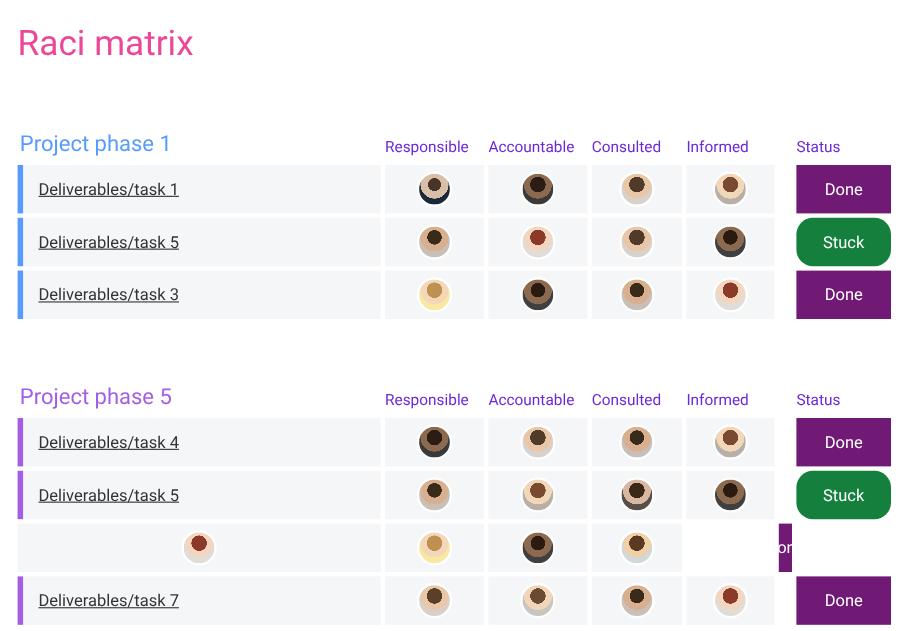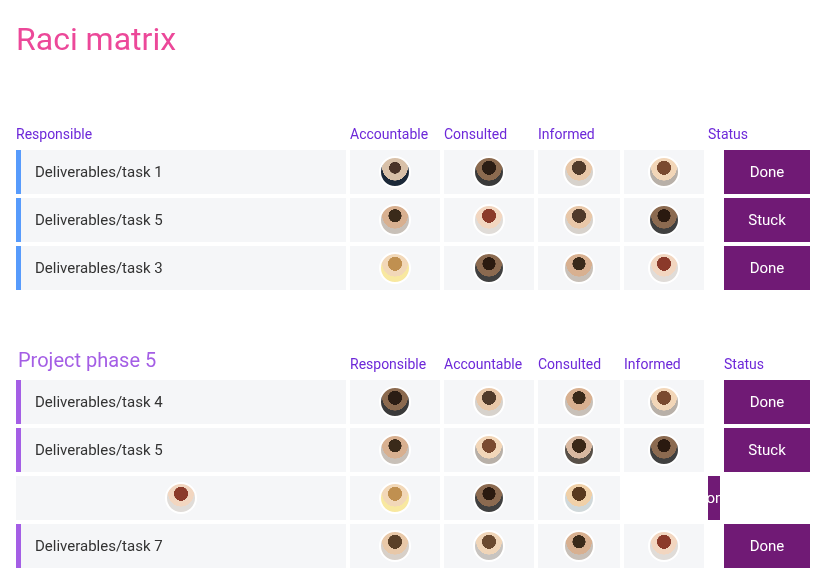--- a/index.html
+++ b/index.html
@@ -50,20 +50,21 @@
     }
     .task-name-cell {
       background: #f5f6f8;
       border-left: 5px solid;
       display: flex;
       align-items: center;
       padding: 10px 14px;
       color: #333;
       font-size: 15px;
       min-height: 44px;
+      text-decoration: underline;
     }
     .phase-1 .task-name-cell { border-left-color: #579bfc; }
     .phase-2 .task-name-cell { border-left-color: #a45ee5; }
     .avatar-cell {
       background: #f5f6f8;
       display: flex;
       align-items: center;
       justify-content: center;
       min-height: 44px;
     }
@@ -78,21 +79,21 @@
     .spacer-cell { min-height: 44px; }
     .status-cell {
       display: flex;
       align-items: center;
       justify-content: center;
       color: #fff;
       font-size: 15px;
       min-height: 44px;
     }
     .status-done { background: #701a75; }
-    .status-stuck { background: #701a75; }
+    .status-stuck { background: #15803d; border-radius: 15px; }
 
     
     .av-a { background: radial-gradient(circle at 50% 35%, #4a3328 0 25%, #d8c0a8 26% 55%, #1b2838 56% 100%); }
     .av-b { background: radial-gradient(circle at 50% 35%, #2b1d14 0 30%, #8b6a4f 31% 55%, #3a3a3a 56% 100%); }
     .av-c { background: radial-gradient(circle at 50% 35%, #503a2a 0 30%, #e8c7a8 31% 55%, #d7d2cc 56% 100%); }
     .av-d { background: radial-gradient(circle at 50% 35%, #7a4a30 0 30%, #f2d6b8 31% 55%, #b8b0a8 56% 100%); }
     .av-e { background: radial-gradient(circle at 50% 35%, #3a2a1a 0 28%, #d8b090 29% 55%, #c8c0b8 56% 100%); }
     .av-f { background: radial-gradient(circle at 50% 35%, #8b3a2a 0 30%, #f2d6c0 31% 55%, #e0dcd8 56% 100%); }
     .av-g { background: radial-gradient(circle at 50% 35%, #2a1a10 0 28%, #8b6a50 29% 55%, #404040 56% 100%); }
     .av-h { background: radial-gradient(circle at 50% 35%, #5a3a20 0 30%, #f0d0a8 31% 55%, #d0d8da 56% 100%); }
@@ -101,20 +102,21 @@
     .av-k { background: radial-gradient(circle at 50% 35%, #5a4028 0 30%, #e8c8a8 31% 55%, #d8d0c8 56% 100%); }
     .av-l { background: radial-gradient(circle at 50% 35%, #6a4a30 0 30%, #f0d5b8 31% 55%, #c8c4c0 56% 100%); }
   </style>
 </head>
 <body>
 
 <h1 class="page-title">Raci matrix</h1>
 
 <section class="phase-block phase-1">
   <div class="phase-header">
+    <div class="phase-title">Project phase 1</div>
     <div class="col-header">Responsible</div>
     <div class="col-header">Accountable</div>
     <div class="col-header">Consulted</div>
     <div class="col-header">Informed</div>
     <div class="spacer-cell"></div>
     <div class="col-header">Status</div>
   </div>
 
   <div class="task-row">
     <div class="task-name-cell">Deliverables/task 1</div>

